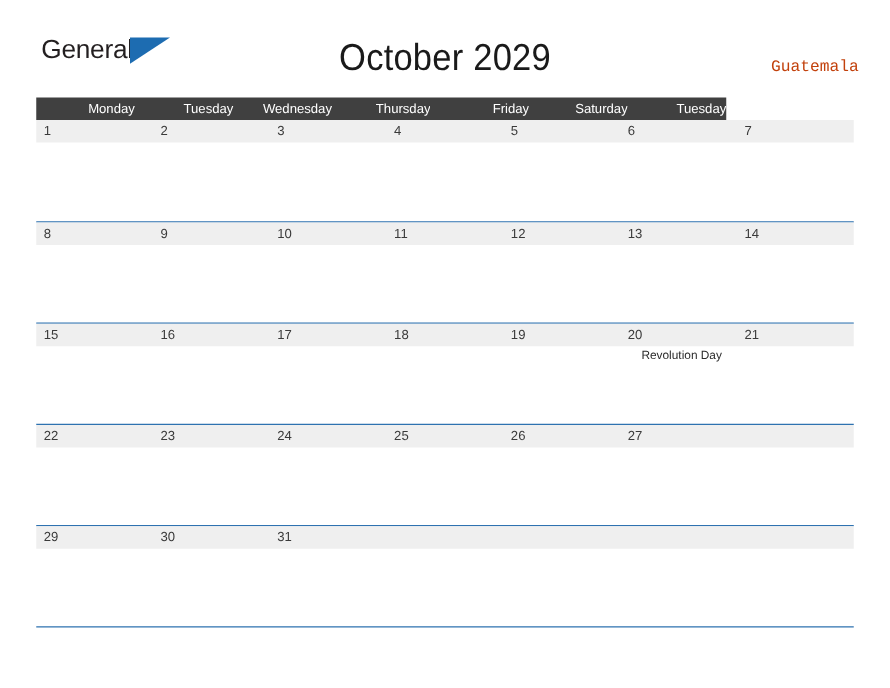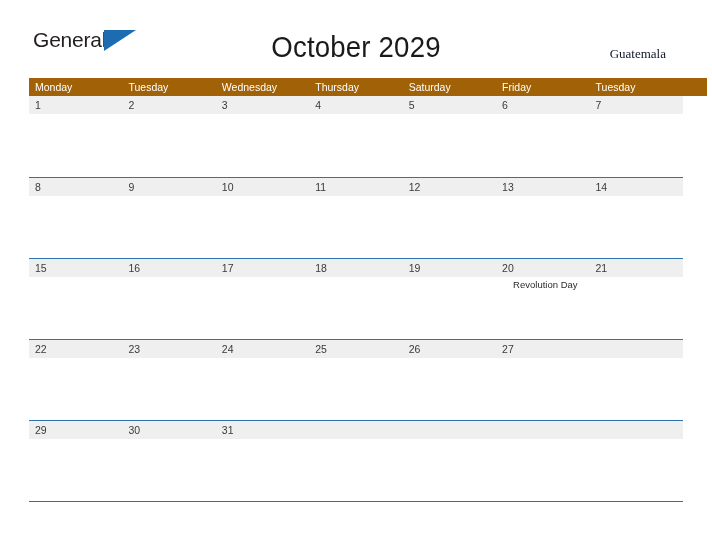--- a/index.html
+++ b/index.html
@@ -72,39 +72,40 @@
     text-align: center;
     font-size: 30px;
     color: #1a1a1a;
     font-family: "Liberation Sans Narrow", "Liberation Sans", sans-serif;
     transform: scaleX(0.92);
     letter-spacing: 0.2px;
   }
 
   .country {
     position: absolute;
-    right: 46px;
+    right: 25px;
     top: 46px;
     font-size: 13px;
-    color: #0f172a;
-    font-family: Liberation Serif, serif;
+    color: #c2410c;
+    font-family: Liberation Mono, monospace;
   }
 
   
   .calendar {
     position: absolute;
     left: 29px;
     top: 78px;
     width: 654px;
   }
   .weekday-row {
     display: flex;
-    width: 678px;
+    width: 552px;
     height: 18px;
-    background: #a16207;
+    background: #404040;
+    text-align: right;
   }
   .weekday {
     width: 93.43px;
     height: 18px;
     box-sizing: border-box;
     padding-left: 6px;
     color: #ffffff;
     font-size: 10.5px;
     line-height: 18px;
     font-family: "Liberation Sans", sans-serif;
@@ -190,22 +191,22 @@
 
   </div>
 
   <div class="calendar">
 
     <div class="weekday-row">
       <div class="weekday">Monday</div>
       <div class="weekday">Tuesday</div>
       <div class="weekday">Wednesday</div>
       <div class="weekday">Thursday</div>
+      <div class="weekday">Friday</div>
       <div class="weekday">Saturday</div>
-      <div class="weekday">Friday</div>
       <div class="weekday">Tuesday</div>
     </div>
 
     <div id="weeks-container">
         <div class="week-row">
           <div class="week-band"></div>
           <div class="week-cells">
             <div class="day-cell">
               <span class="day-number">1</span>
               <div class="day-events"></div>

